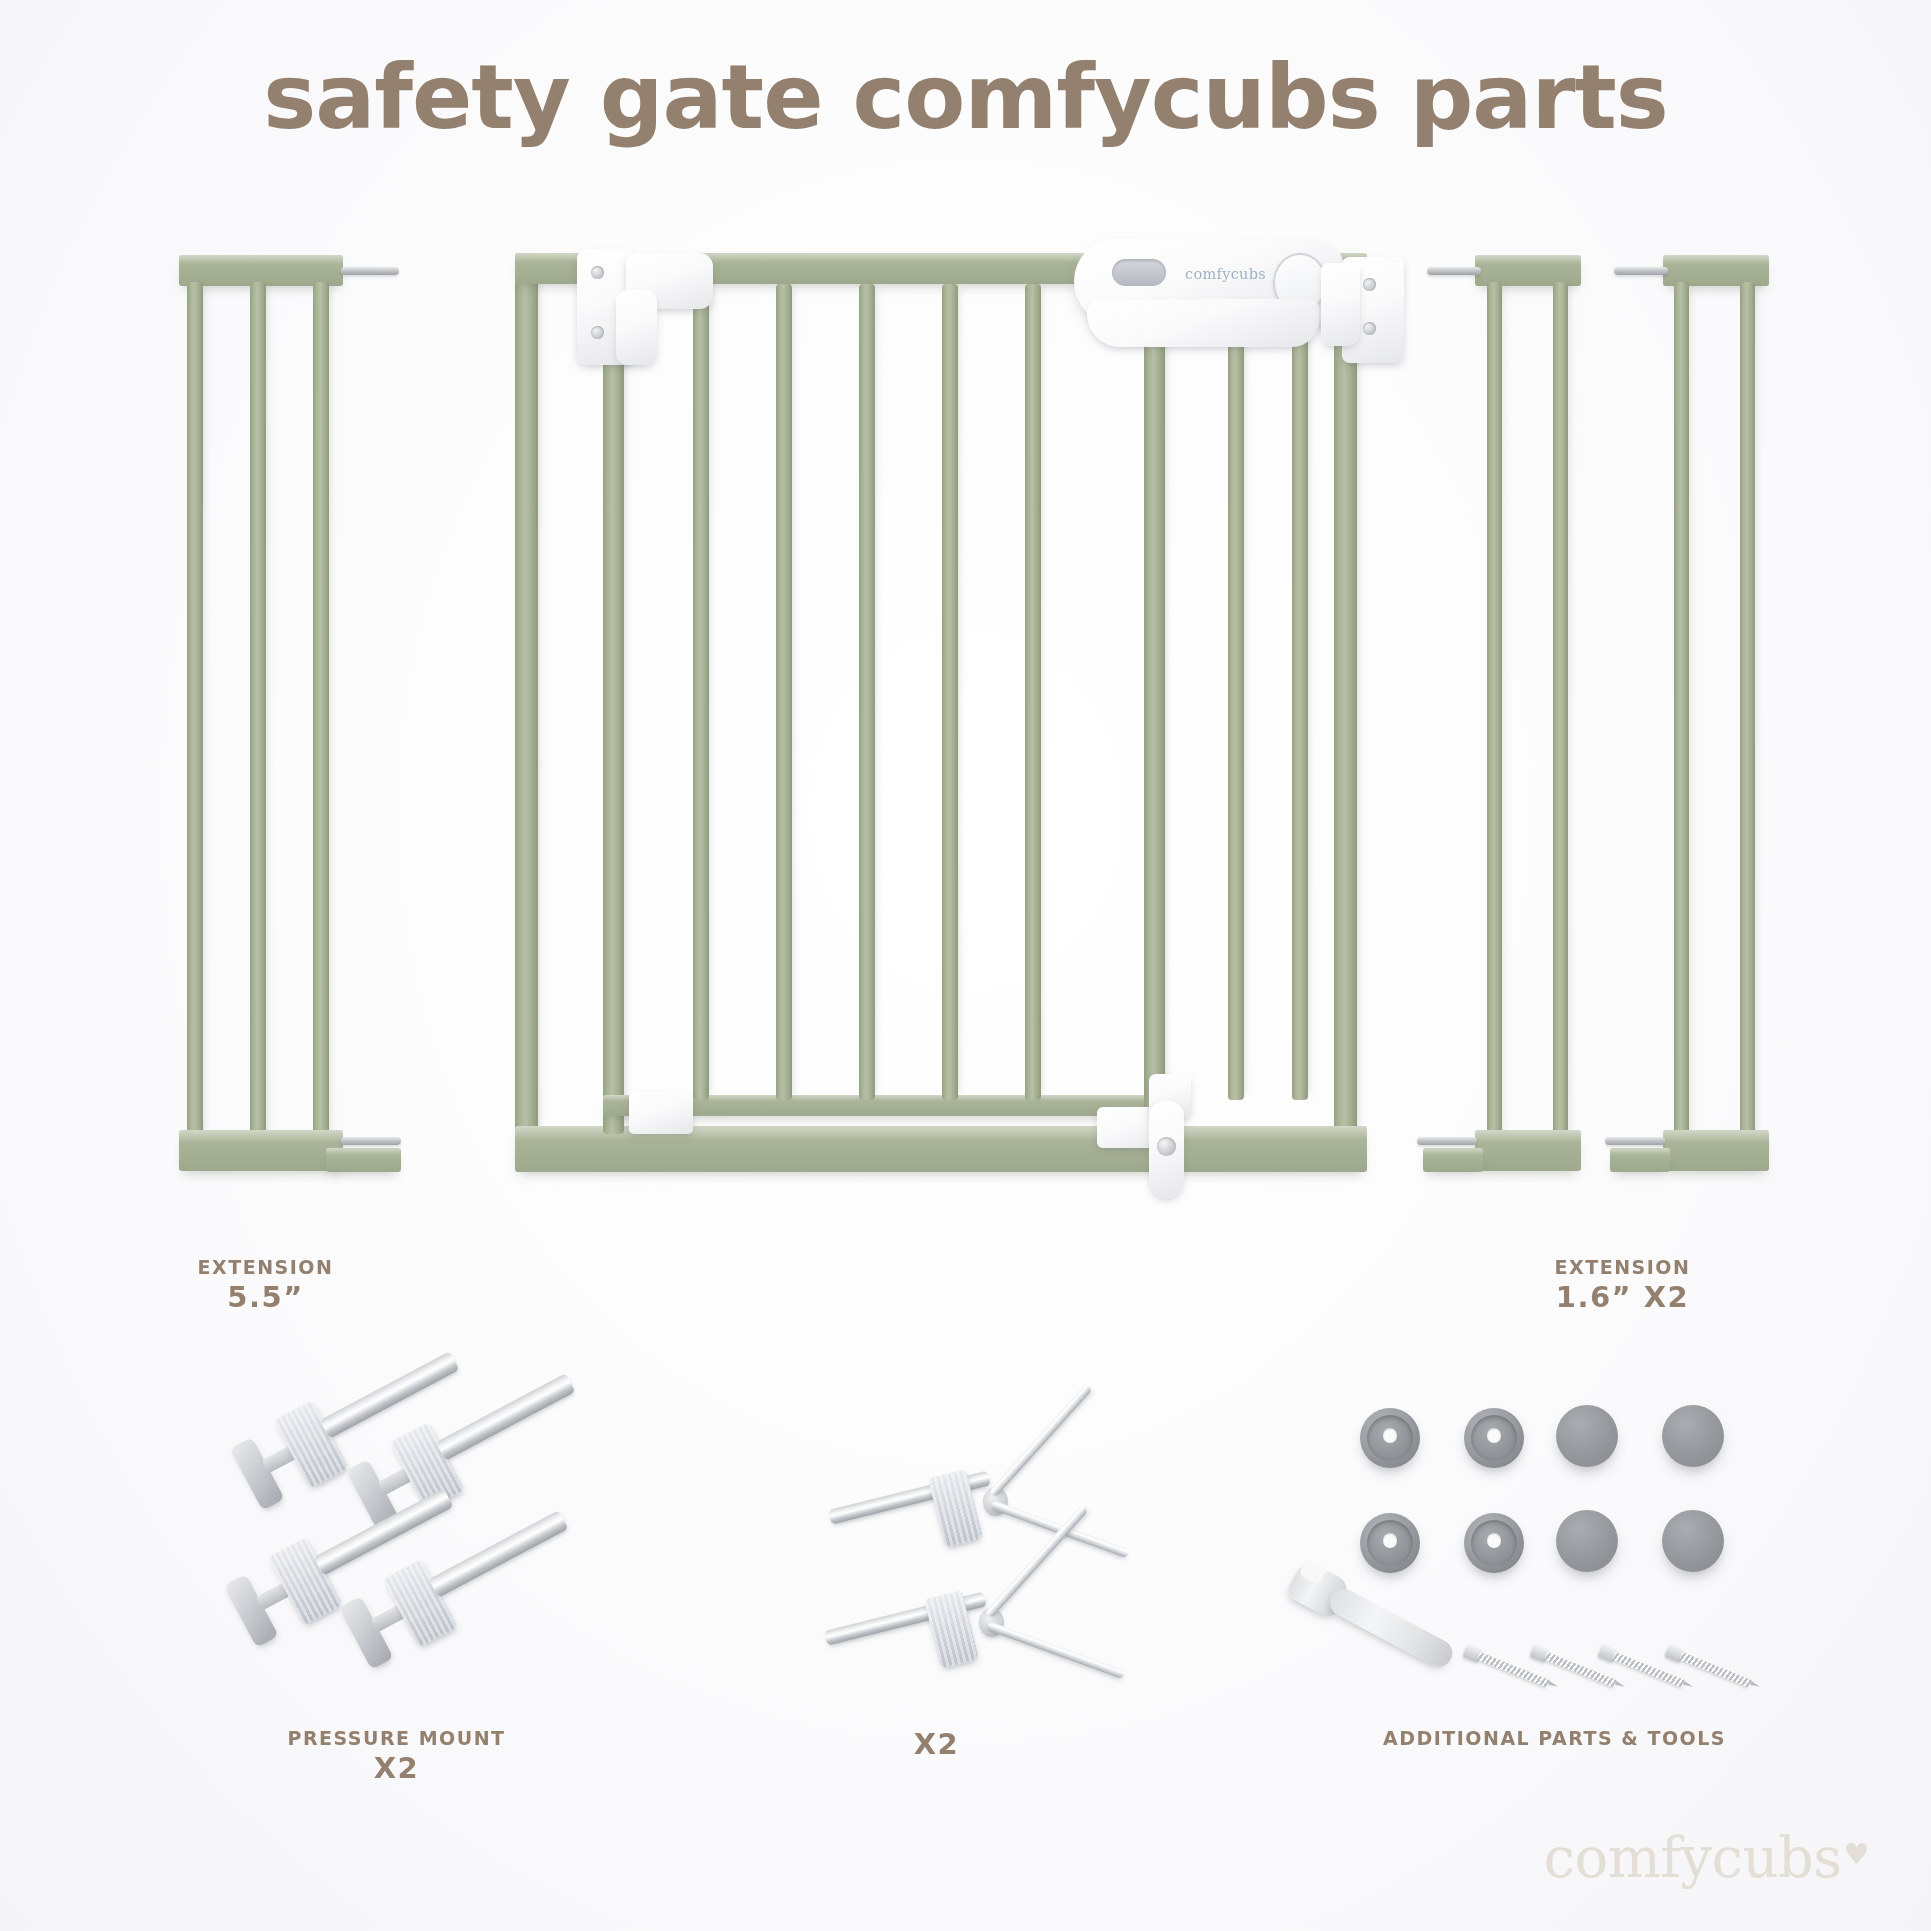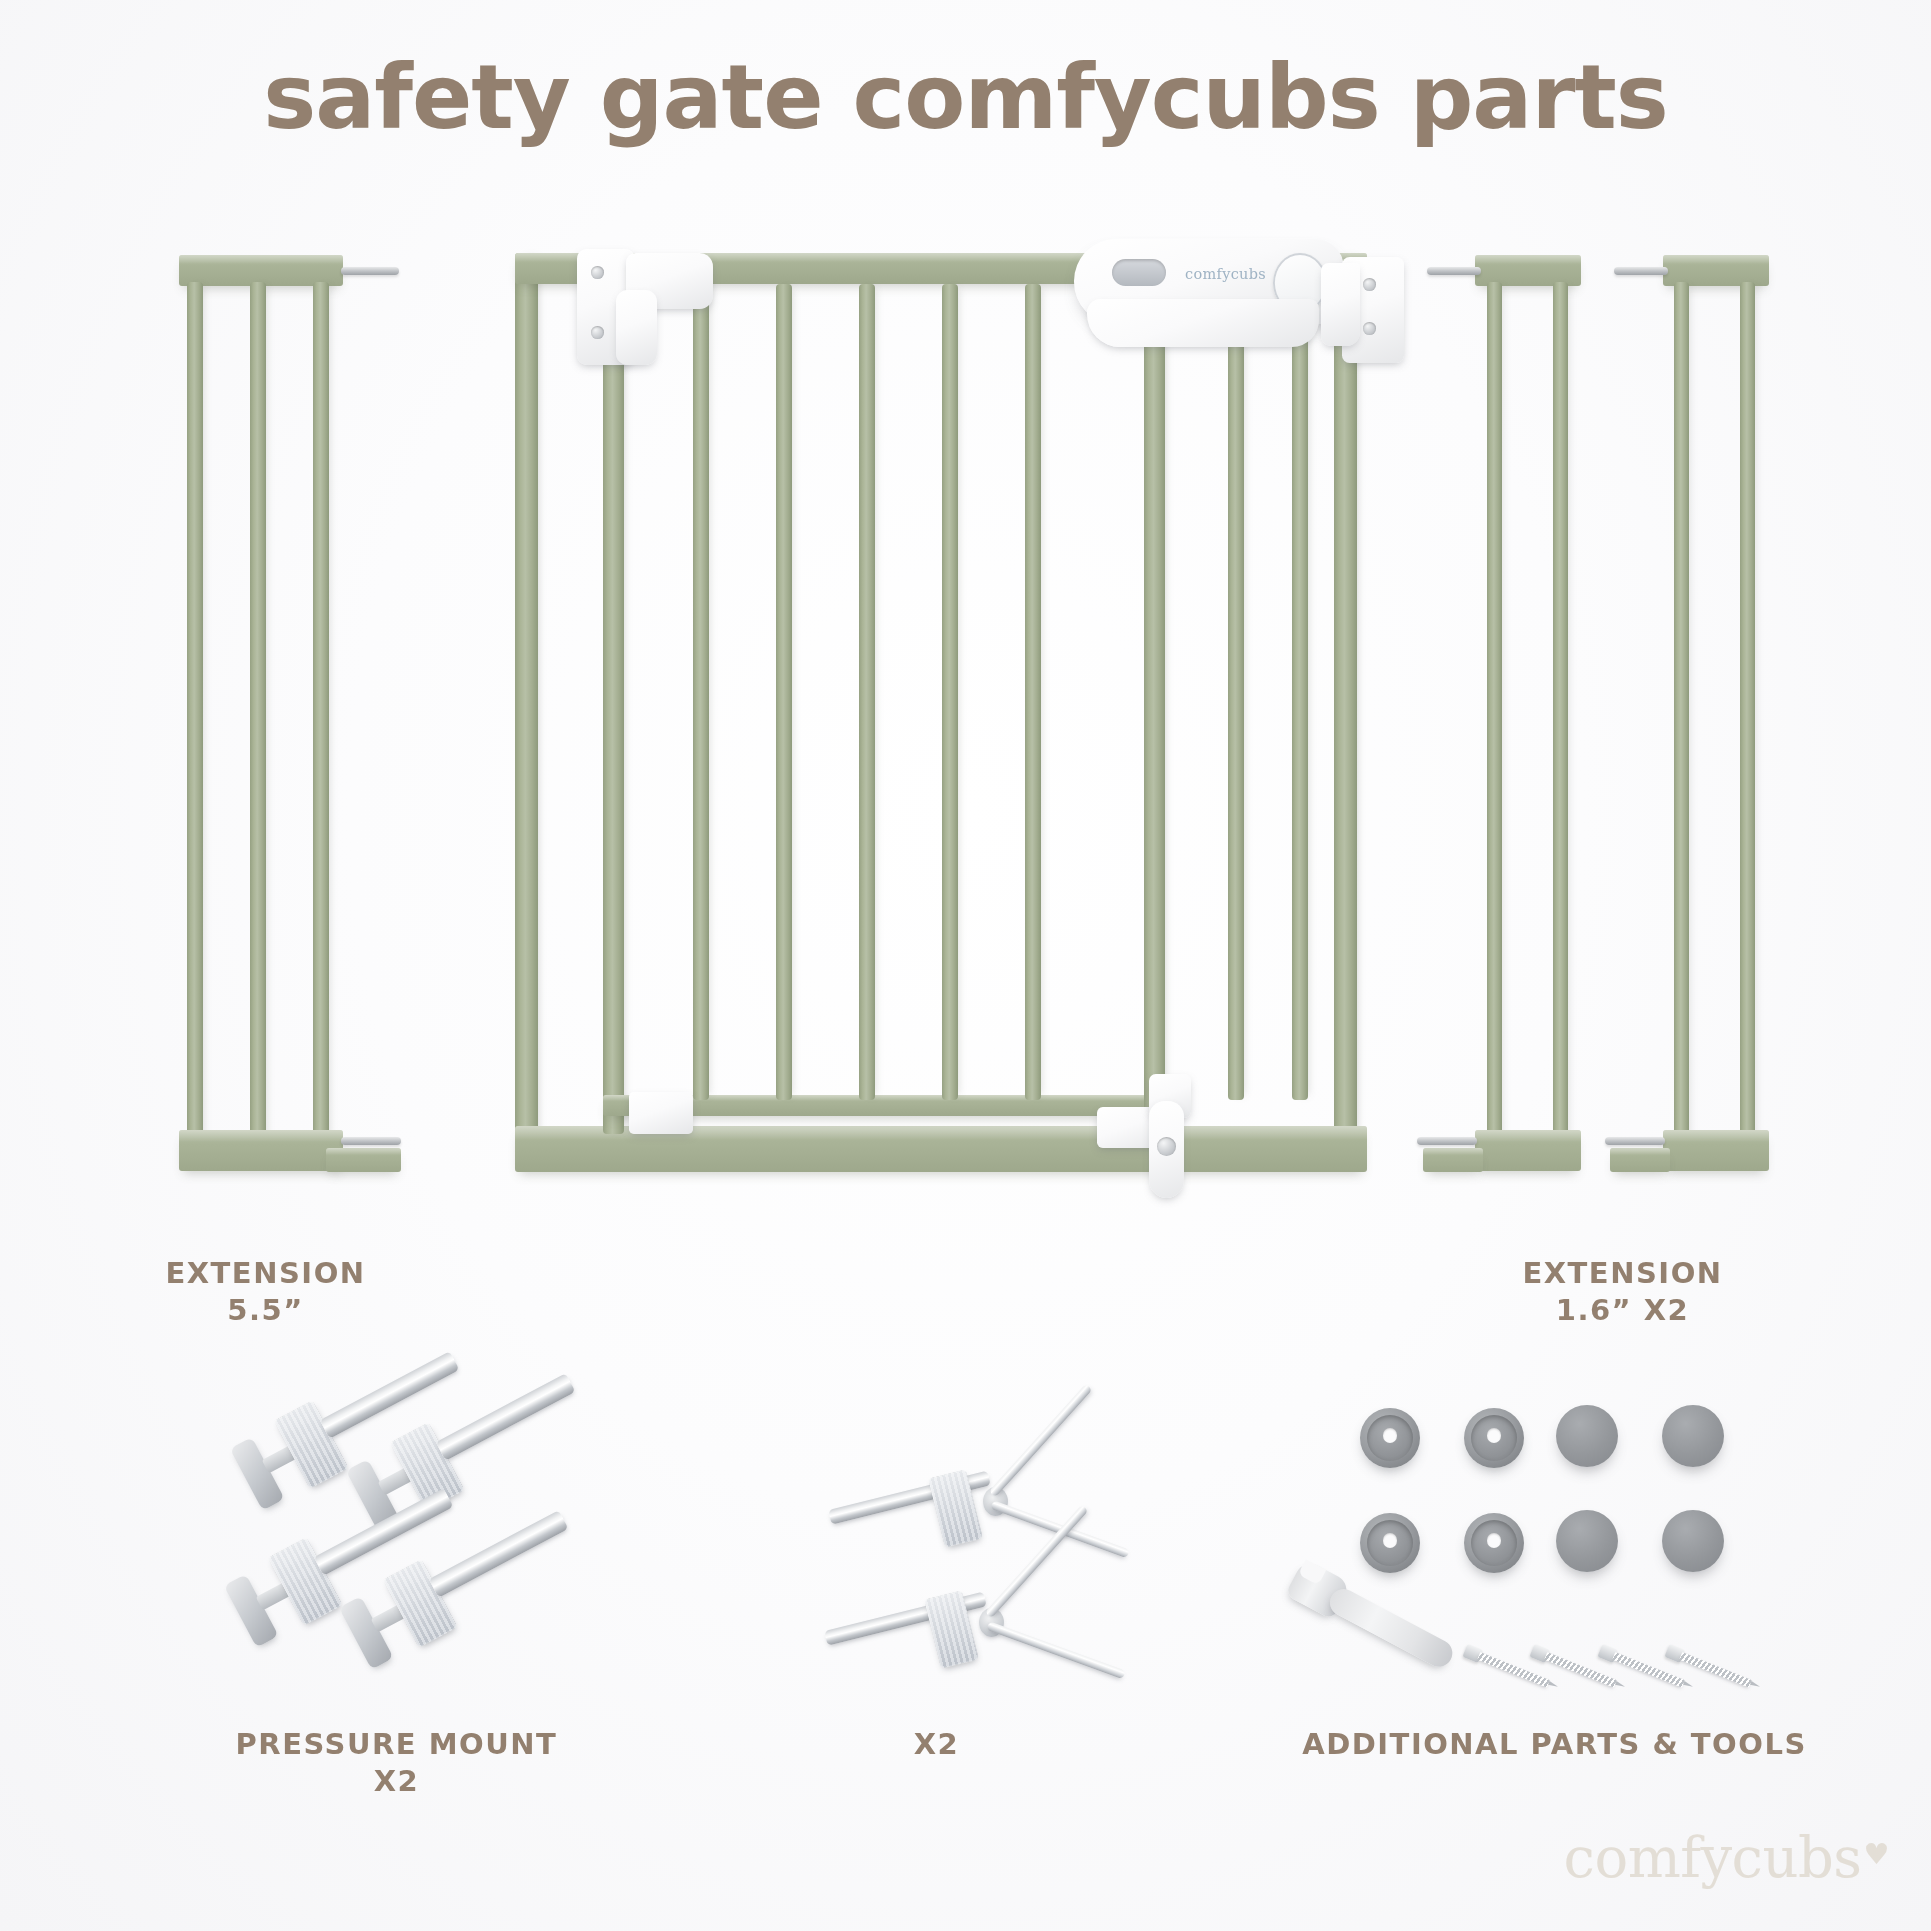--- a/index.html
+++ b/index.html
@@ -46,21 +46,21 @@
     background:linear-gradient(160deg,#ffffff 0%,#fafafb 45%,#e6e7e9 100%);
     border-radius:5.8px;
     box-shadow:0 3.9px 8.7px -2.9px rgba(100,103,110,.38);}
   .screwdot{position:absolute;width:12.6px;height:12.6px;border-radius:50%;
     background:radial-gradient(circle at 35% 32%,#f4f5f6,#c6c9cd 62%,#a7abb0);
     box-shadow:inset 0 1px 1.9px rgba(0,0,0,.22);}
 
   
   .caption{position:absolute;text-align:center;color:#93806f;
     font-family:"DejaVu Sans",sans-serif;font-weight:700;letter-spacing:1.5px;}
-  .caption .l1{font-size:29px;line-height:1.28;display:block;}
+  .caption .l1{font-size:19px;line-height:1.28;display:block;}
   .caption .l2{font-size:29px;line-height:1.28;display:block;}
 
   
   .chrome-rod{position:absolute;
     background:linear-gradient(180deg,#cfd2d6 0%,#f3f4f5 28%,#ffffff 44%,#c3c7cc 72%,#9da1a7 100%);
     border-radius:4.8px;
     box-shadow:0 2.9px 5.8px -1.9px rgba(90,95,104,.40);}
   .knurl{position:absolute;border-radius:4.8px;
     background:
       repeating-linear-gradient(90deg,#c7cacf 0 2.9px,#9ca0a6 2.9px 5.8px),
@@ -110,21 +110,21 @@
 
   
   .yprong{position:absolute;height:8.7px;border-radius:4.8px;
     background:linear-gradient(180deg,#eff0f1 0%,#ffffff 30%,#c8ccd1 75%,#a5a9af 100%);
     box-shadow:0 2.9px 5.8px -1.9px rgba(90,95,104,.38);}
   .yhub{position:absolute;border-radius:50%;
     background:radial-gradient(circle at 40% 35%,#f2f3f4,#c3c7cc 70%,#a8acb2);
     box-shadow:0 2.9px 5.8px -1.9px rgba(85,90,98,.35);}
 
   
-  .logo{position:absolute;right:42px;bottom:41px;
+  .logo{position:absolute;right:62px;bottom:41px;
     font-family:"DejaVu Serif",serif;
     font-size:56px;color:#e3ded6;letter-spacing:-0.5px;
     white-space:nowrap;}
   .logo .heart{font-size:29px;vertical-align:13.5px;margin-left:1.9px;}
 </style>
 </head>
 <body>
 
 <div class="page">
 

